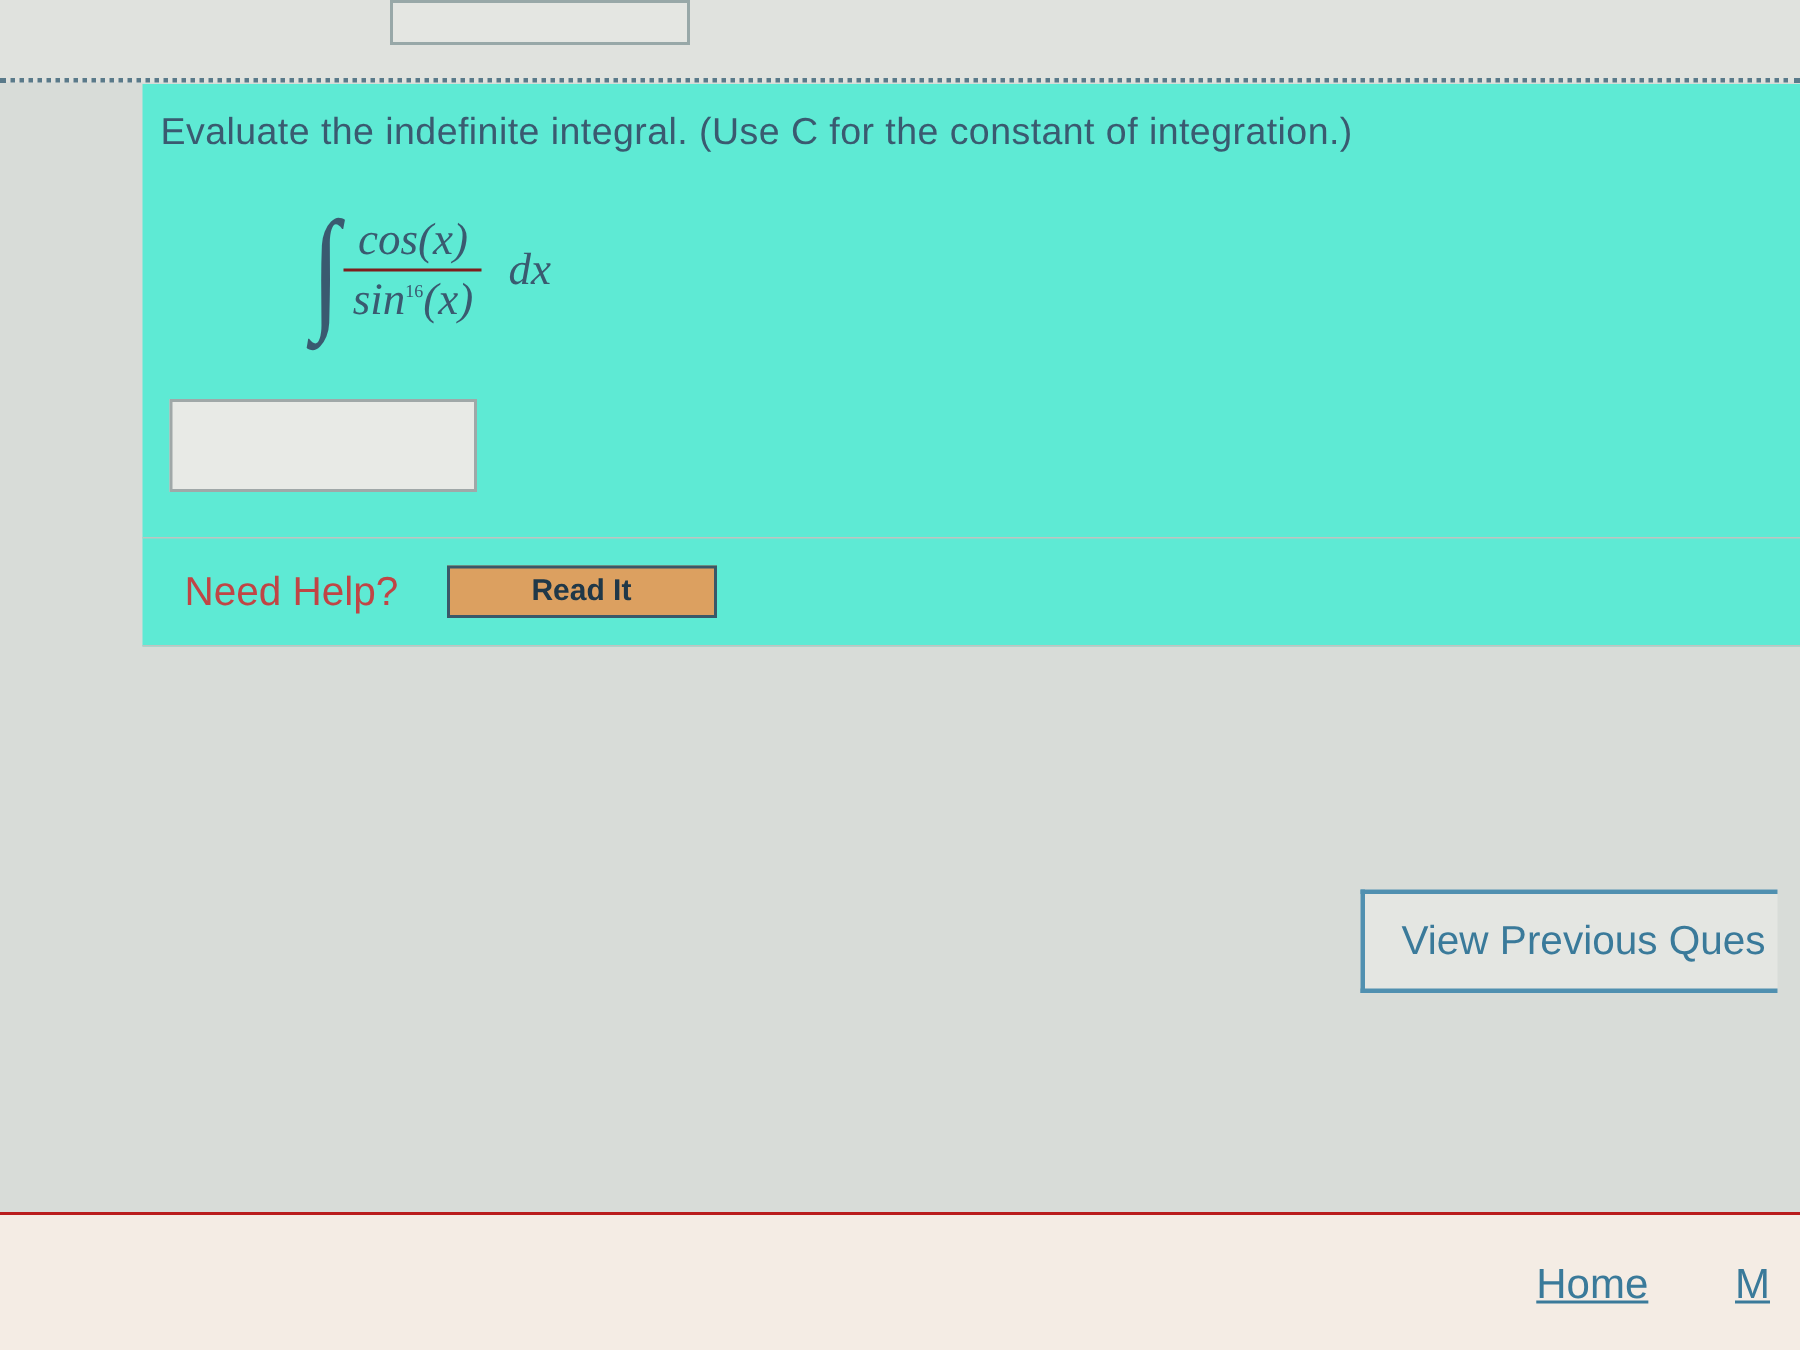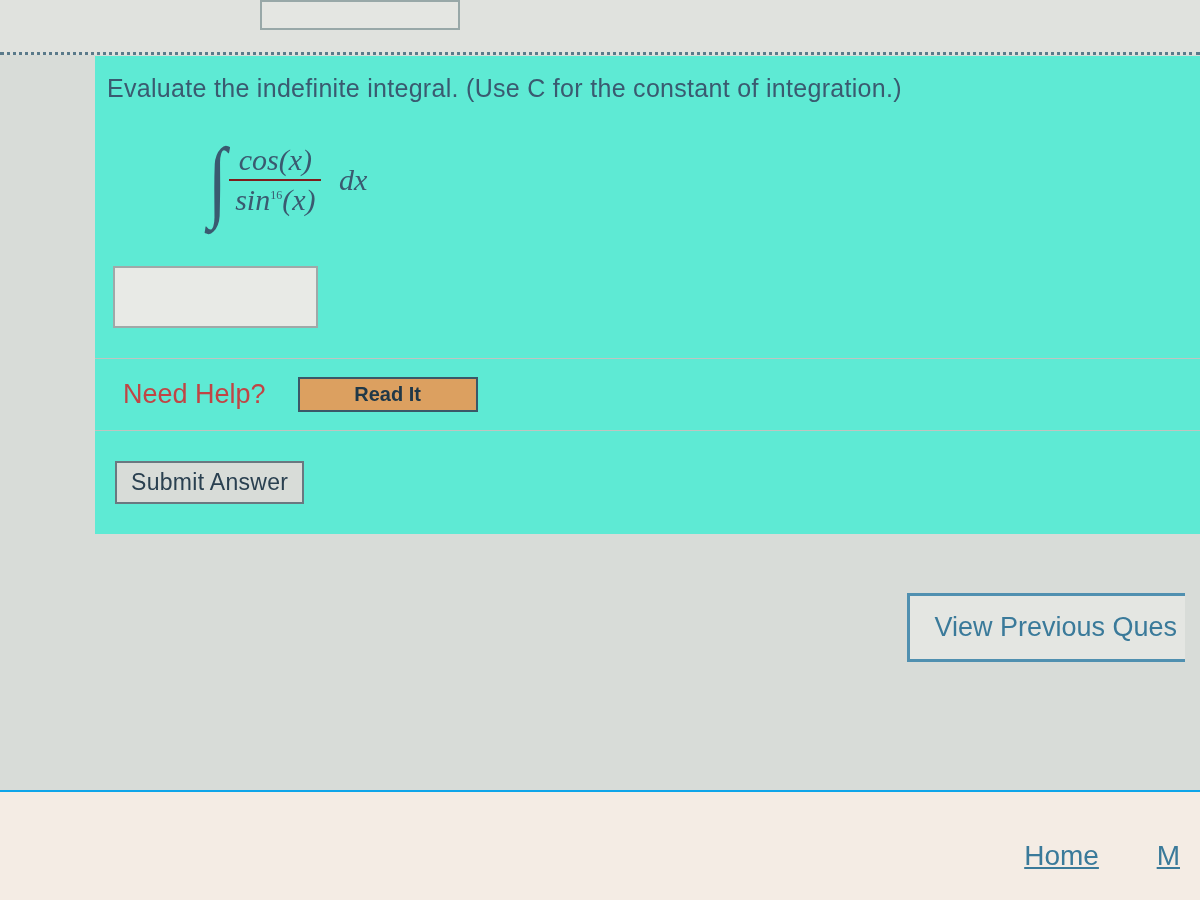--- a/index.html
+++ b/index.html
@@ -135,23 +135,23 @@
     font-size: 27px;
     padding: 16px 8px 16px 24px;
     cursor: pointer;
     border-right: none;
   }
   .footer {
     position: absolute;
     bottom: 0;
     left: 0;
     width: 1200px;
-    height: 110px;
+    height: 92px;
     background: #f4ece4;
-    border-top: 2px solid #0ea5e9;
+    border-top: 2px solid #b91c1c;
     margin-top: 16px;
   }
   .footer-links {
     position: absolute;
     right: 20px;
     bottom: 28px;
     font-size: 28px;
     color: #3a7a9a;
   }
   .footer-link {
@@ -182,23 +182,20 @@
     <span class="dx">dx</span>
   </div>
 
   <div class="answer-input"></div>
 
   <div class="help-row">
     <span class="need-help">Need Help?</span>
     <div class="help-btn">Read It</div>
   </div>
 
-  <div class="submit-row">
-    <button class="submit-btn">Submit Answer</button>
-  </div>
 </div>
 
 <div class="view-prev">View Previous Ques</div>
 
 <div class="footer">
   <div class="footer-links">
     <span class="footer-link">Home</span>
     <span class="footer-link" style="margin-right:0;">M</span>
   </div>
 </div>

